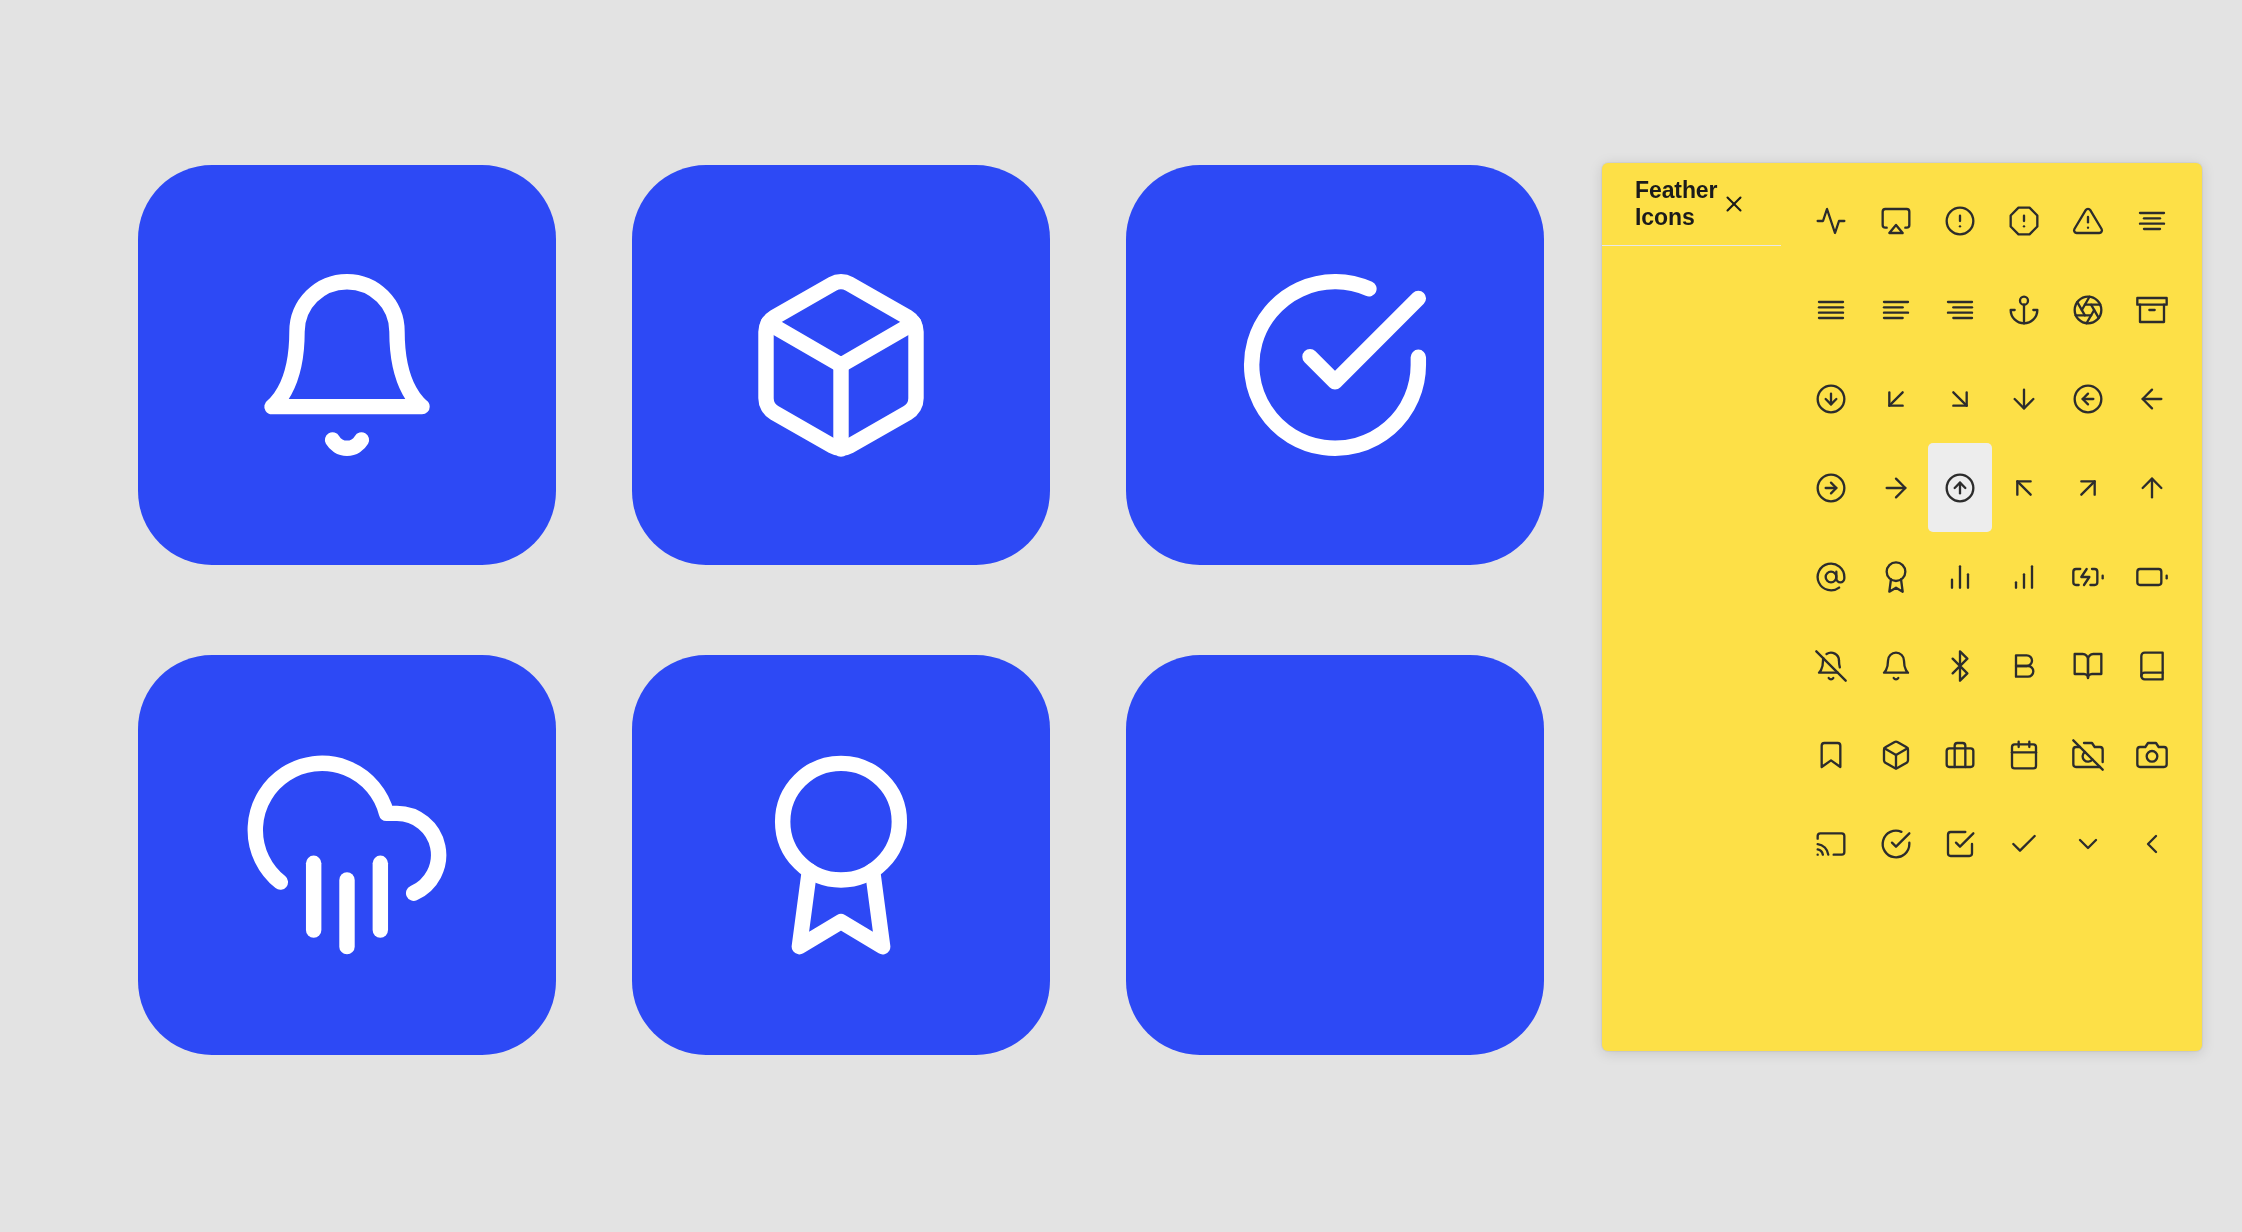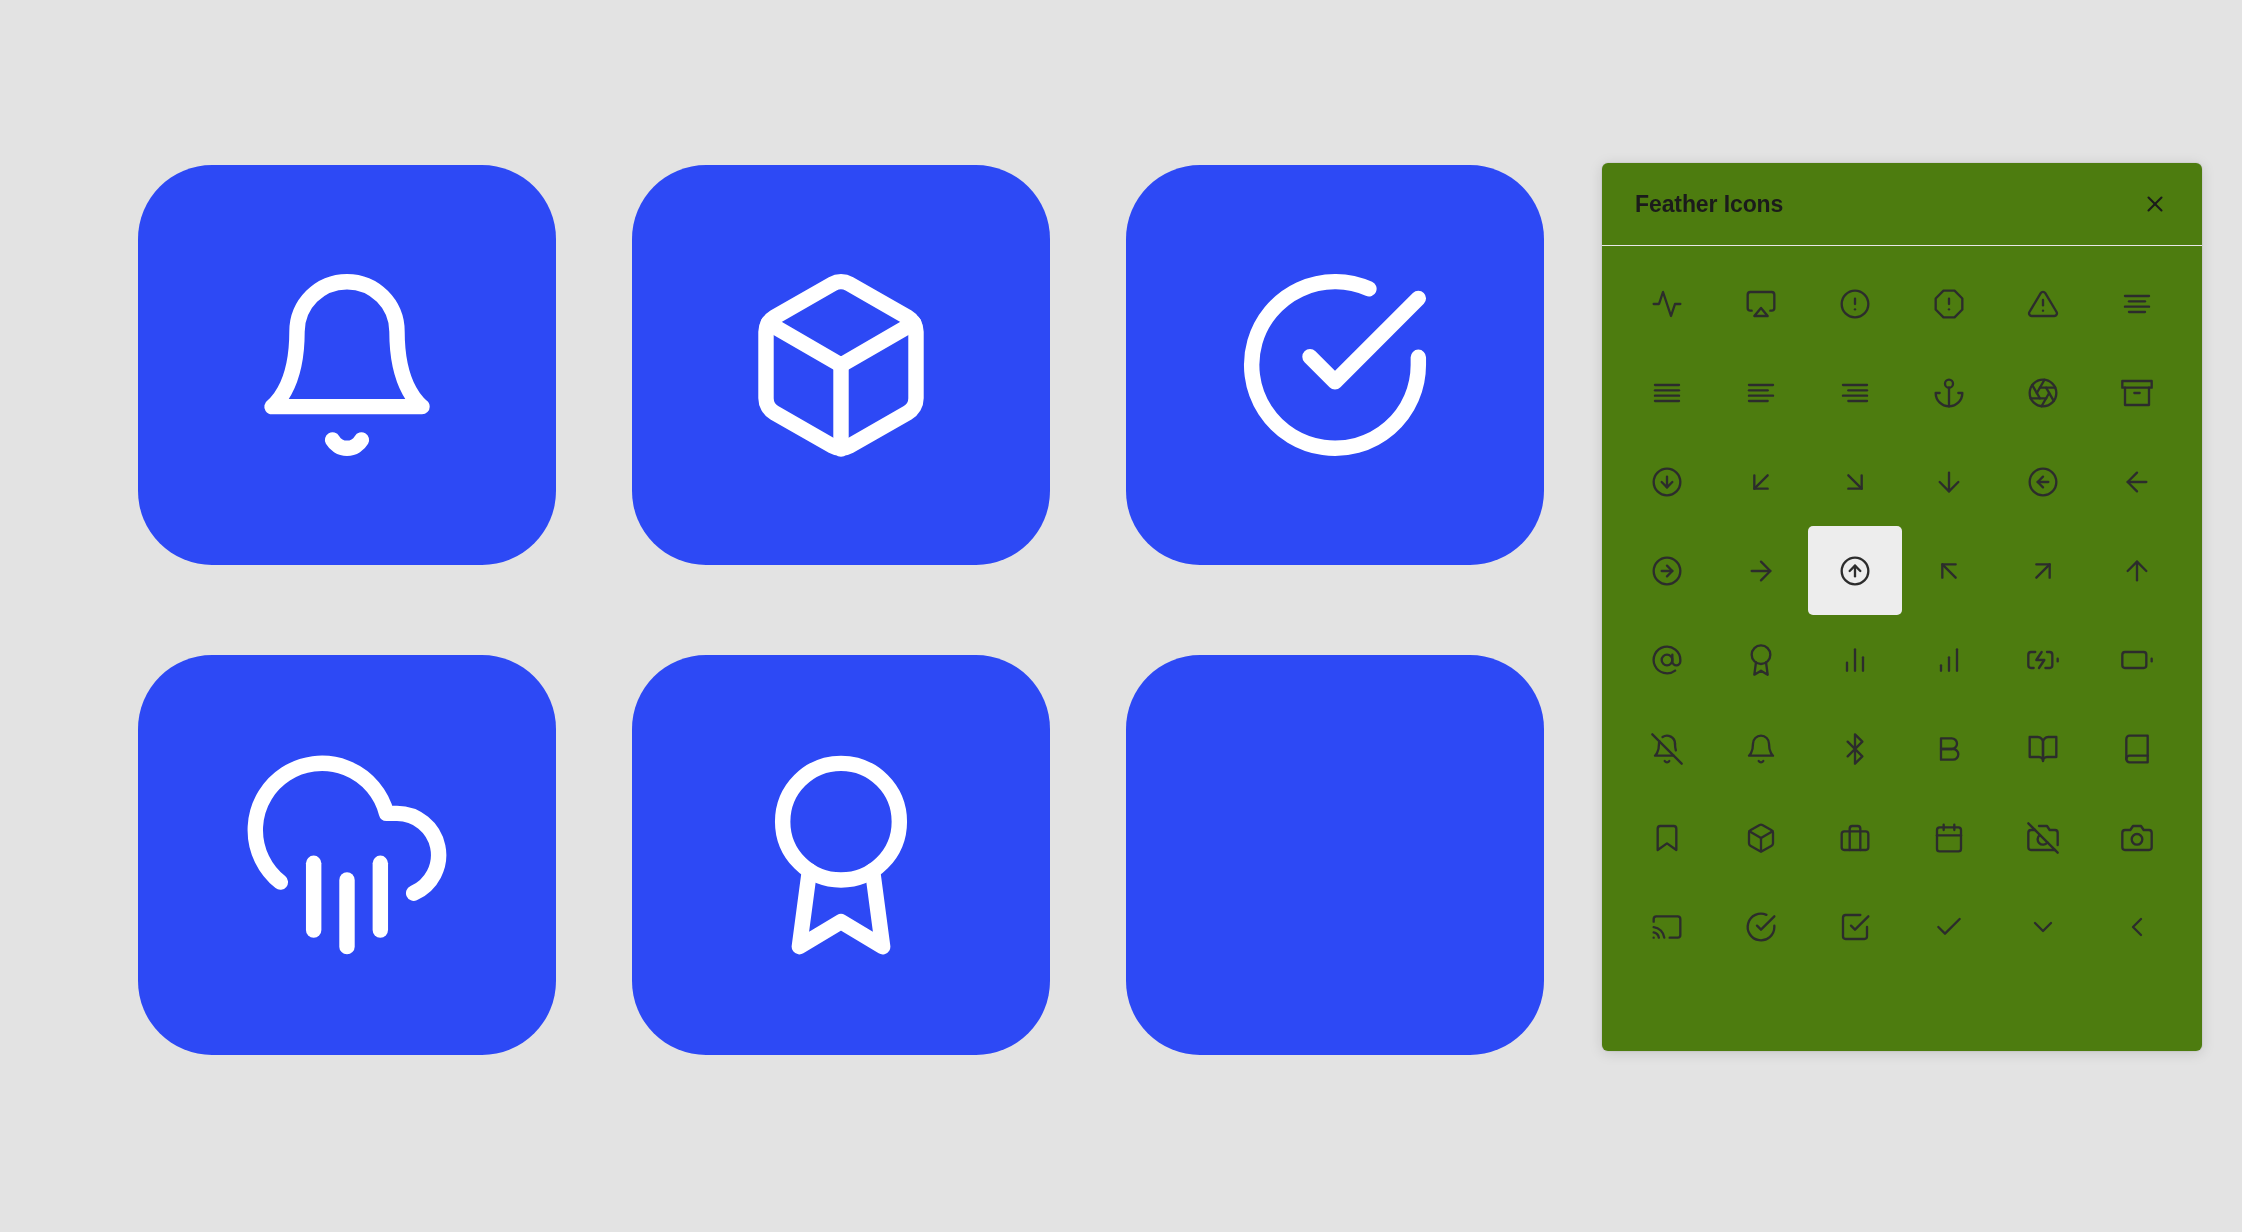--- a/index.html
+++ b/index.html
@@ -27,24 +27,24 @@
     display:flex;align-items:center;justify-content:center;
     box-sizing:border-box;
   }
   .tile svg{display:block;}
 
   
   #icon-picker{
     position:absolute;
     left:1602px; top:163px;
     width:600px; height:888px;
-    background:#4d7c0f;
+    background:#fde047;
     border-radius:6px;
     box-shadow:0 2px 14px rgba(0,0,0,0.13), 0 0 0 1px rgba(0,0,0,0.045);
-    display:flex;flex-direction:column;
+    display:flex;
     overflow:hidden;
   }
   #picker-header{
     height:83px;
     flex:0 0 83px;
     display:flex;align-items:center;
     padding:0 30px 0 33px;
     border-bottom:1px solid #e8e8e8;
     box-sizing:border-box;
   }

